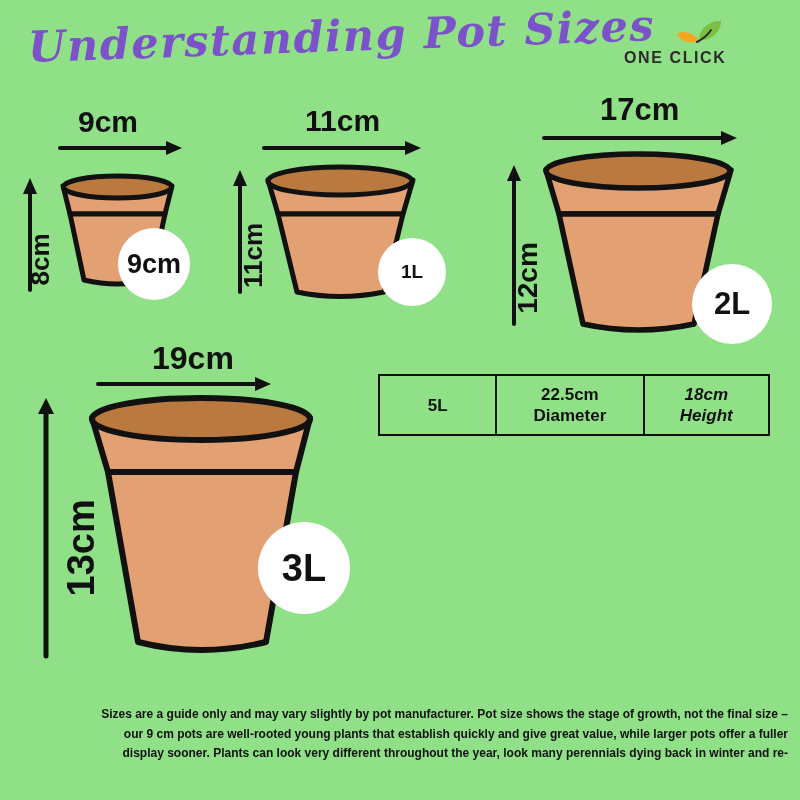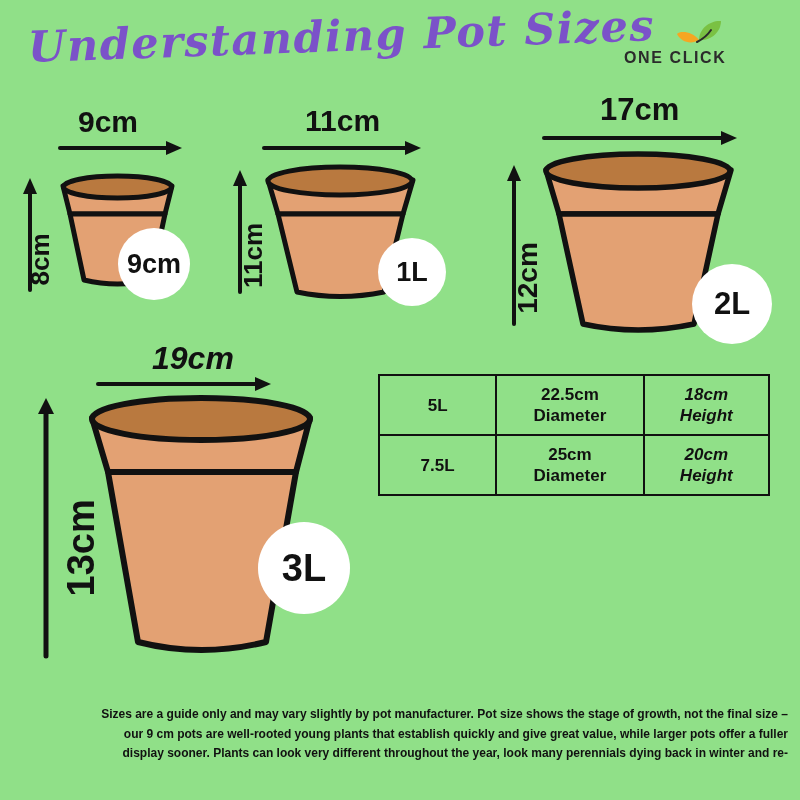--- a/index.html
+++ b/index.html
@@ -192,21 +192,21 @@
     <div class="meas vert" style="left:218px; top:240px; width:70px; text-align:center; font-size:26px;">11cm</div>
 
     <div class="pot" style="left:258px; top:162px;">
       <svg width="165" height="140" viewBox="0 0 165 140">
         <path d="M10 18 L155 18 L145 52 L20 52 Z" fill="#e3a173" stroke="#111" stroke-width="5" stroke-linejoin="round"></path>
         <ellipse cx="82" cy="19" rx="72" ry="14" fill="#b9793f" stroke="#111" stroke-width="5"></ellipse>
         <path d="M20 52 L145 52 L126 130 Q82 139 39 130 Z" fill="#e3a173" stroke="#111" stroke-width="5" stroke-linejoin="round"></path>
       </svg>
     </div>
 
-    <div class="badge" style="left:378px; top:238px; width:68px; height:68px; font-size:27px;">1L</div>
+    <div class="badge" style="left:378px; top:238px; width:68px; height:68px; font-size:19px;">1L</div>
   </div>
 
   <div class="pot-group" style="left:0;top:0;">
 
     <div class="meas" style="left:600px; top:92px; font-size:31px;">17cm</div>
     <svg style="position:absolute; left:542px; top:130px;" width="196" height="16">
       <line x1="2" y1="8" x2="179" y2="8" stroke="#111" stroke-width="4" stroke-linecap="round"></line>
       <polygon points="179,1 195,8 179,15" fill="#111"></polygon>
     </svg>
 
@@ -222,21 +222,21 @@
         <ellipse cx="102" cy="23" rx="92" ry="17" fill="#b9793f" stroke="#111" stroke-width="5.5"></ellipse>
         <path d="M23 66 L182 66 L158 176 Q102 188 47 176 Z" fill="#e3a173" stroke="#111" stroke-width="5.5" stroke-linejoin="round"></path>
       </svg>
     </div>
 
     <div class="badge" style="left:692px; top:264px; width:80px; height:80px; font-size:31px;">2L</div>
   </div>
 
   <div class="pot-group" style="left:0;top:0;">
 
-    <div class="meas" style="left:152px; top:340px; font-size:32px;font-style:italic;">19cm</div>
+    <div class="meas" style="left:152px; top:340px; font-size:32px;">19cm</div>
     <svg style="position:absolute; left:96px; top:376px;" width="176" height="16">
       <line x1="2" y1="8" x2="159" y2="8" stroke="#111" stroke-width="4" stroke-linecap="round"></line>
       <polygon points="159,1 175,8 159,15" fill="#111"></polygon>
     </svg>
 
     <svg style="position:absolute; left:38px; top:398px;" width="16" height="262">
       <line x1="8" y1="16" x2="8" y2="258" stroke="#111" stroke-width="5" stroke-linecap="round"></line>
       <polygon points="0,16 8,0 16,16" fill="#111"></polygon>
     </svg>
     <div class="meas vert" style="left:36px; top:530px; width:90px; text-align:center; font-size:38px;">13cm</div>
@@ -258,31 +258,20 @@
         <td class="vol">5L</td>
         <td class="dia">
           <span>22.5cm</span><br>
           <span>Diameter</span>
         </td>
         <td class="hgt">
           <span>18cm</span><br>
           <span>Height</span>
         </td>
       </tr>
-      <tr>
-        <td class="vol">7.5L</td>
-        <td class="dia">
-          <span>25cm</span><br>
-          <span>Diameter</span>
-        </td>
-        <td class="hgt">
-          <span>20cm</span><br>
-          <span>Height</span>
-        </td>
-      </tr>
     </tbody>
   </table>
 
   <div class="footer">
     <p>Sizes are a guide only and may vary slightly by pot manufacturer. Pot size shows the stage of growth, not the final size –</p>
     <p>our 9 cm pots are well-rooted young plants that establish quickly and give great value, while larger pots offer a fuller</p>
     <p>display sooner. Plants can look very different throughout the year, look many perennials dying back in winter and re-</p>
   </div>
 
 </div>

